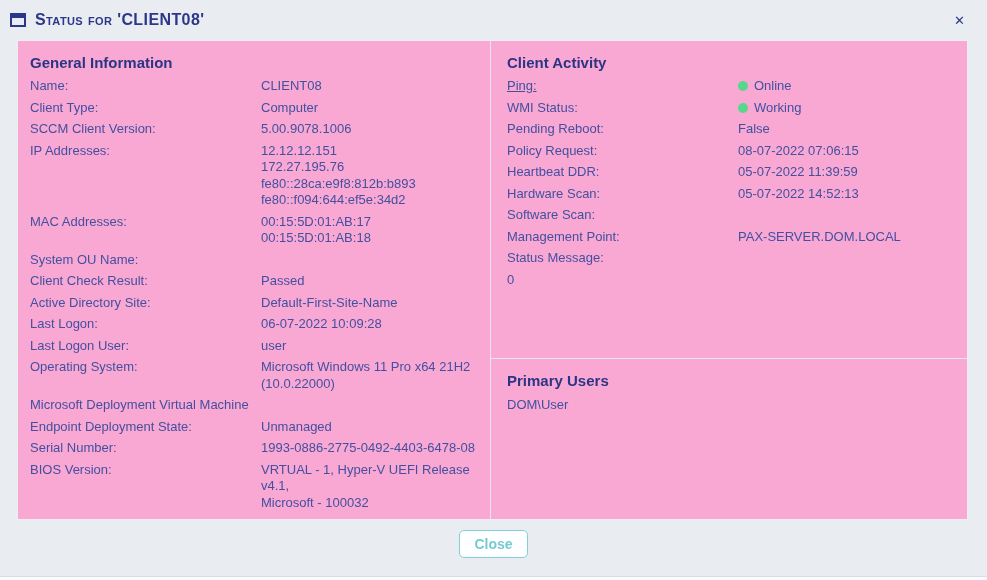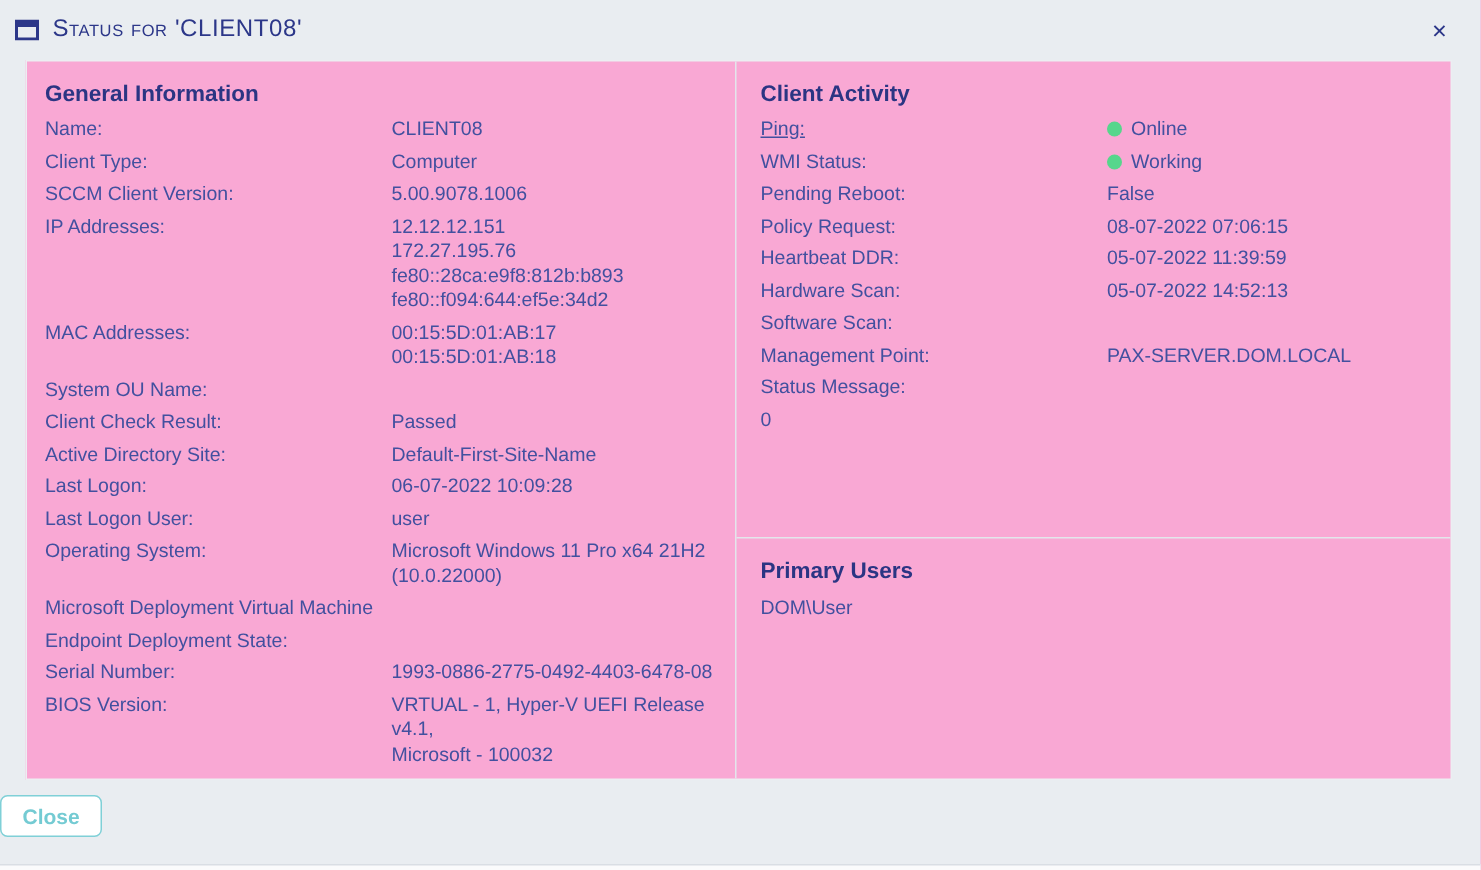--- a/index.html
+++ b/index.html
@@ -14,21 +14,21 @@
   
   .dlg-header {
     height: 40px;
     display: flex;
     align-items: center;
     padding: 0 18px 0 10px;
   }
   .win-icon { display: inline-flex; margin-right: 9px; }
   .dlg-title {
     font-variant: small-caps;
-    font-weight: 400;
+    font-weight: 700;
     font-size: 16px;
     letter-spacing: 0.4px;
     color: #2c3789;
   }
   .spacer { flex: 1; }
   .close-x {
     color: #2c3789;
     font-weight: 700;
     font-size: 13px;
     cursor: pointer;
@@ -118,20 +118,21 @@
 
   
   .dlg-footer {
     position: absolute;
     left: 0;
     top: 520px;
     width: 987px;
     height: 48px;
     display: flex;
     align-items: center;
+    justify-content: center;
   }
   .close-btn {
     background: #ffffff;
     border: 1.5px solid #7fd0d7;
     border-radius: 5px;
     color: #74cbd3;
     font-family: "Liberation Sans", sans-serif;
     font-size: 14px;
     font-weight: 700;
     padding: 5px 14px;
@@ -214,20 +215,21 @@
     <div class="row">
       <span class="lbl">Operating System:</span>
       <span class="val">Microsoft Windows 11 Pro x64 21H2
 (10.0.22000)</span>
     </div>
     <div class="row">
       <span class="val">Microsoft Deployment Virtual Machine</span>
     </div>
     <div class="row">
       <span class="lbl">Endpoint Deployment State:</span>
+      <span class="val">Unmanaged</span>
     </div>
     <div class="row">
       <span class="lbl">Serial Number:</span>
       <span class="val">1993-0886-2775-0492-4403-6478-08</span>
     </div>
     <div class="row">
       <span class="lbl">BIOS Version:</span>
       <span class="val">VRTUAL - 1, Hyper-V UEFI Release v4.1,
 Microsoft - 100032</span>
     </div>

